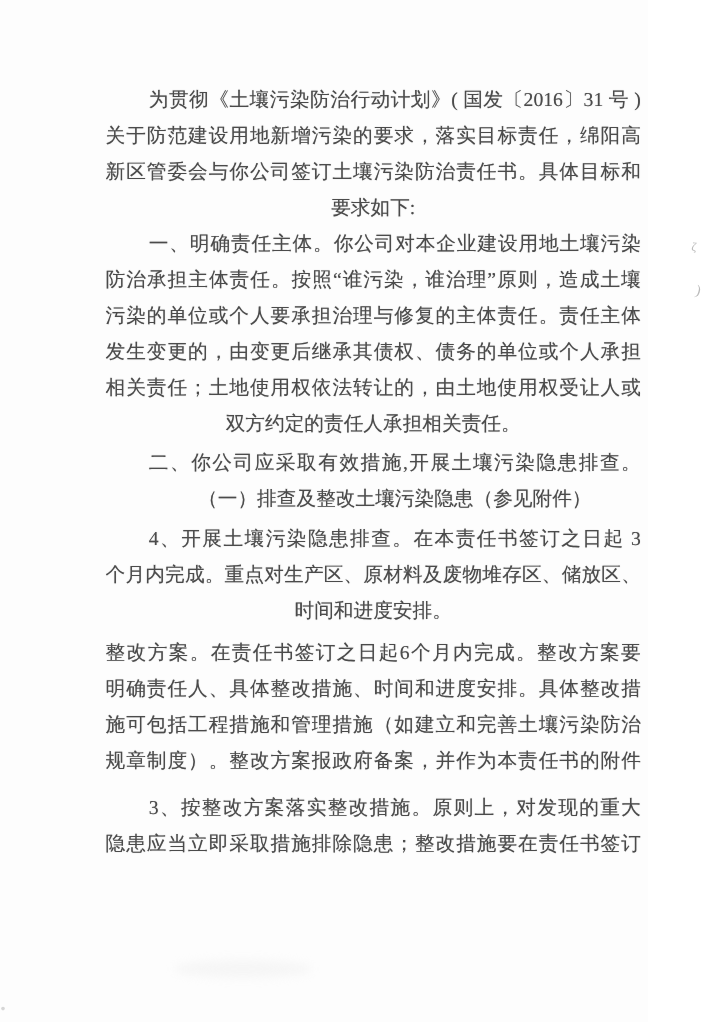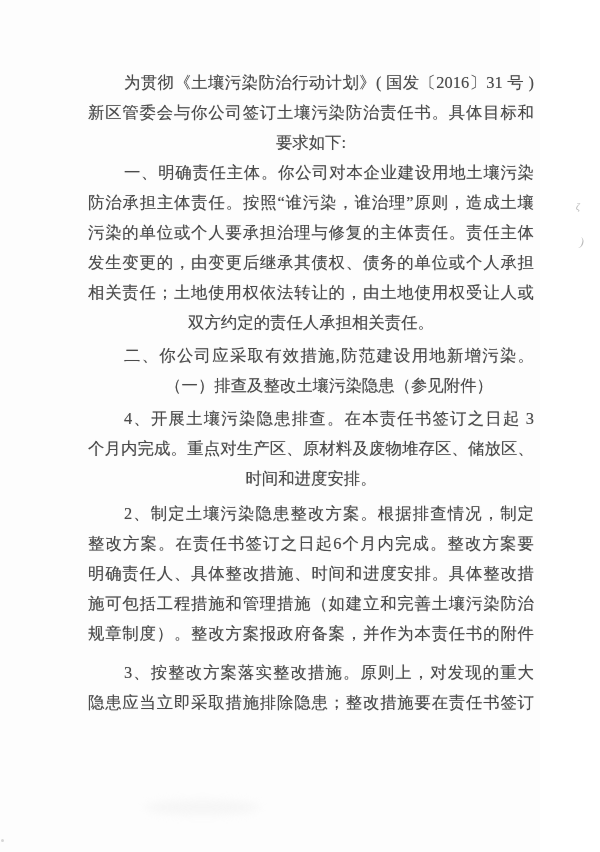--- a/index.html
+++ b/index.html
@@ -91,44 +91,44 @@
     opacity: 0.7;
   }
 </style>
 </head>
 <body>
 
 <div class="page">
   <div class="text-block">
       <div class="para">
         <div class="line first fill">为贯彻《土壤污染防治行动计划》( 国发〔2016〕31 号 )</div>
+        <div class="line fill">关于防范建设用地新增污染的要求，落实目标责任，绵阳高</div>
         <div class="line fill">新区管委会与你公司签订土壤污染防治责任书。具体目标和</div>
         <div class="line">要求如下:</div>
       </div>
       <div class="para">
         <div class="line first fill">一、明确责任主体。你公司对本企业建设用地土壤污染</div>
         <div class="line fill">防治承担主体责任。按照“谁污染，谁治理”原则，造成土壤</div>
         <div class="line fill">污染的单位或个人要承担治理与修复的主体责任。责任主体</div>
         <div class="line fill">发生变更的，由变更后继承其债权、债务的单位或个人承担</div>
         <div class="line fill">相关责任；土地使用权依法转让的，由土地使用权受让人或</div>
         <div class="line">双方约定的责任人承担相关责任。</div>
       </div>
       <div class="para">
-        <div class="line first fill">二、你公司应采取有效措施,防范建设用地新增污染。</div>
+        <div class="line first fill">二、你公司应采取有效措施,开展土壤污染隐患排查。</div>
       </div>
       <div class="para">
         <div class="line first">（一）排查及整改土壤污染隐患（参见附件）</div>
       </div>
       <div class="para">
         <div class="line first fill">4、开展土壤污染隐患排查。在本责任书签订之日起 3</div>
         <div class="line fill">个月内完成。重点对生产区、原材料及废物堆存区、储放区、</div>
         <div class="line">时间和进度安排。</div>
       </div>
       <div class="para">
-        <div class="line first fill">2、制定土壤污染隐患整改方案。根据排查情况，制定</div>
         <div class="line fill">整改方案。在责任书签订之日起6个月内完成。整改方案要</div>
         <div class="line fill">明确责任人、具体整改措施、时间和进度安排。具体整改措</div>
         <div class="line fill">施可包括工程措施和管理措施（如建立和完善土壤污染防治</div>
         <div class="line fill">规章制度）。整改方案报政府备案，并作为本责任书的附件</div>
       </div>
       <div class="para">
         <div class="line first fill">3、按整改方案落实整改措施。原则上，对发现的重大</div>
         <div class="line fill">隐患应当立即采取措施排除隐患；整改措施要在责任书签订</div>
       </div>
     </div>

